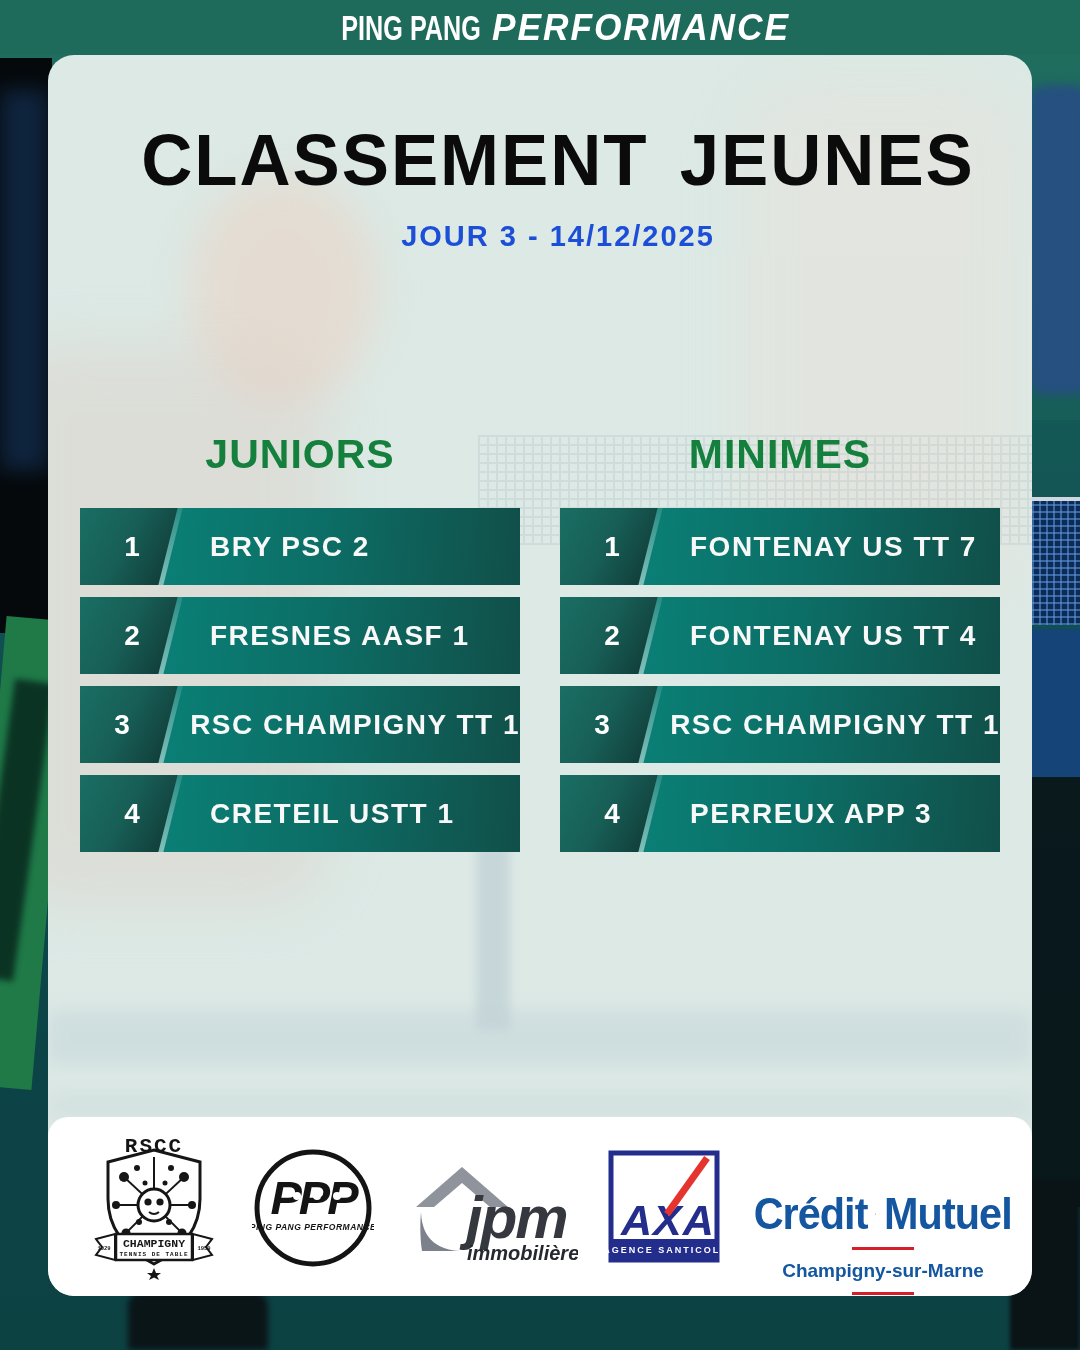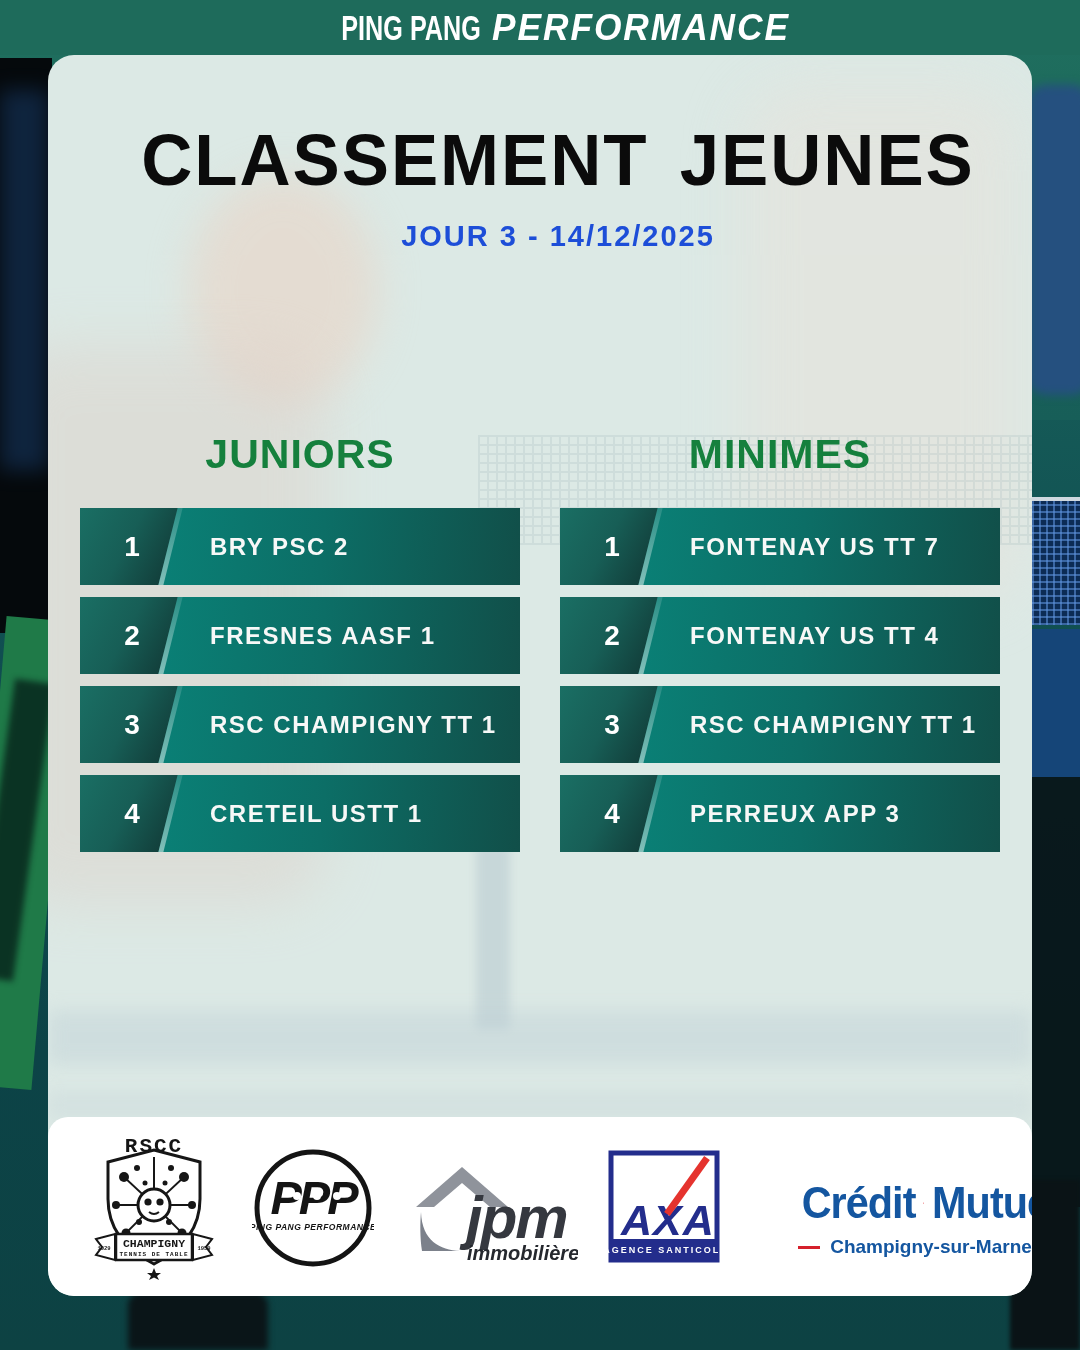--- a/index.html
+++ b/index.html
@@ -107,39 +107,39 @@
     position:absolute; top:-4px; bottom:-4px; left:88px; width:5px;
     background:linear-gradient(180deg, rgba(255,255,255,.10), rgba(238,250,247,.55));
     transform:skewX(-14deg);
   }
   .rank {
     position:relative; width:104px; text-align:center;
     color:#fff; font-size:28px; font-weight:700;
   }
   .team {
     position:relative; margin-left:26px;
-    color:#f7f8f7; font-size:24px; font-weight:700; letter-spacing:1.5px;
+    color:#f7f8f7; font-size:28px; font-weight:700; letter-spacing:1.5px;
     white-space:nowrap;
   }
 
   
   .sponsors-footer {
     position:absolute; left:0; right:0; bottom:0; height:179px;
     background:#ffffff; border-radius:20px 20px 26px 26px; z-index:2;
   }
   .logo-box { position:absolute; }
   .rscc-box { left:45px; top:18px;font-family:Liberation Mono, monospace; }
   .ppp-box { left:204px; top:30px; }
   .jpm-box { left:362px; top:38px;font-style:italic; }
   .axa-box { left:560px; top:33px; }
-  .cm-box { left:702px; top:61px; width:266px;margin-left:48px; }
+  .cm-box { left:702px; top:72px; width:266px; }
 
   .cm-row { display:flex; align-items:center; justify-content:center; gap:4px; }
   .cm-word { font-size:44px; font-weight:800; color:#1456a0; letter-spacing:-1px; transform:scaleX(.94); white-space:nowrap; }
-  .cm-sub { margin-top:8px; display:flex; align-items:center; justify-content:center; gap:10px; }
+  .cm-sub { margin-top:8px; display:flex; align-items:center; justify-content:center; gap:10px;flex-direction:column; }
   .cm-line { width:62px; height:3px; background:#d5202c; }
   .cm-city { font-size:19px; font-weight:700; color:#1456a0; white-space:nowrap; }
 </style>
 </head>
 <body>
 
 <div class="bg">
   <div class="bg-shape sil-left"></div>
   <div class="bg-shape sil-left-glow"></div>
   <div class="bg-shape sign-green"></div>

